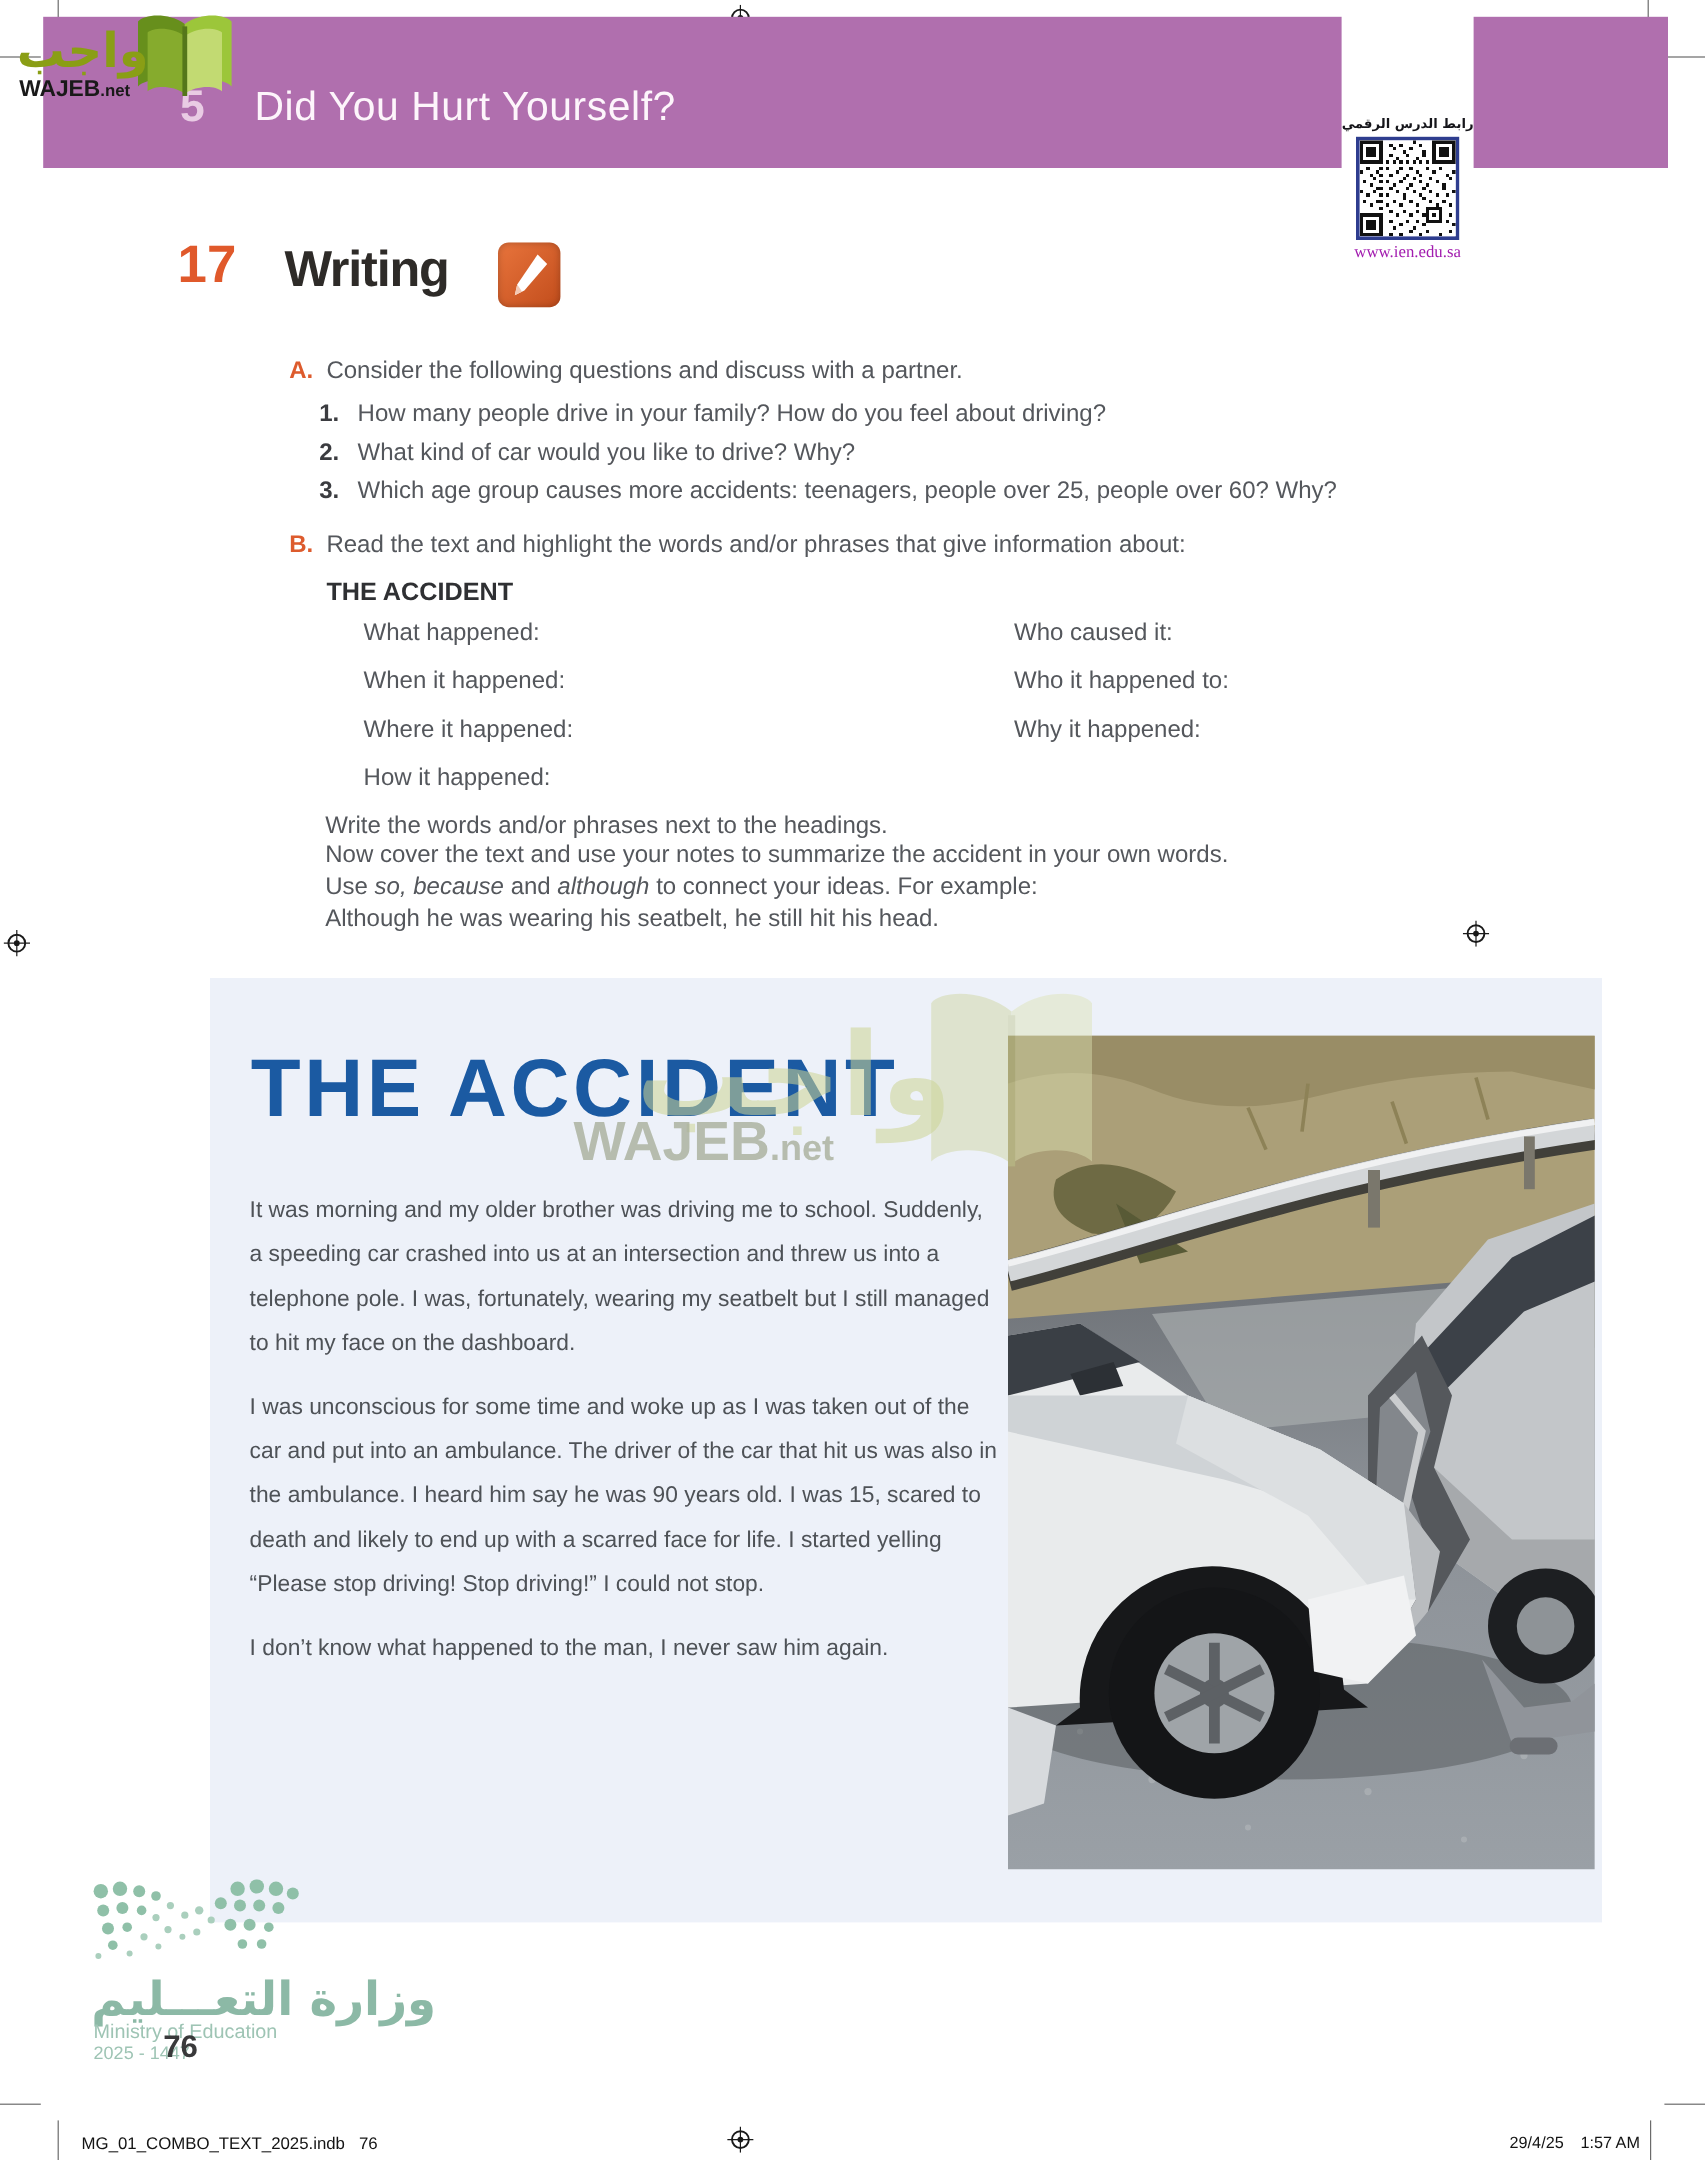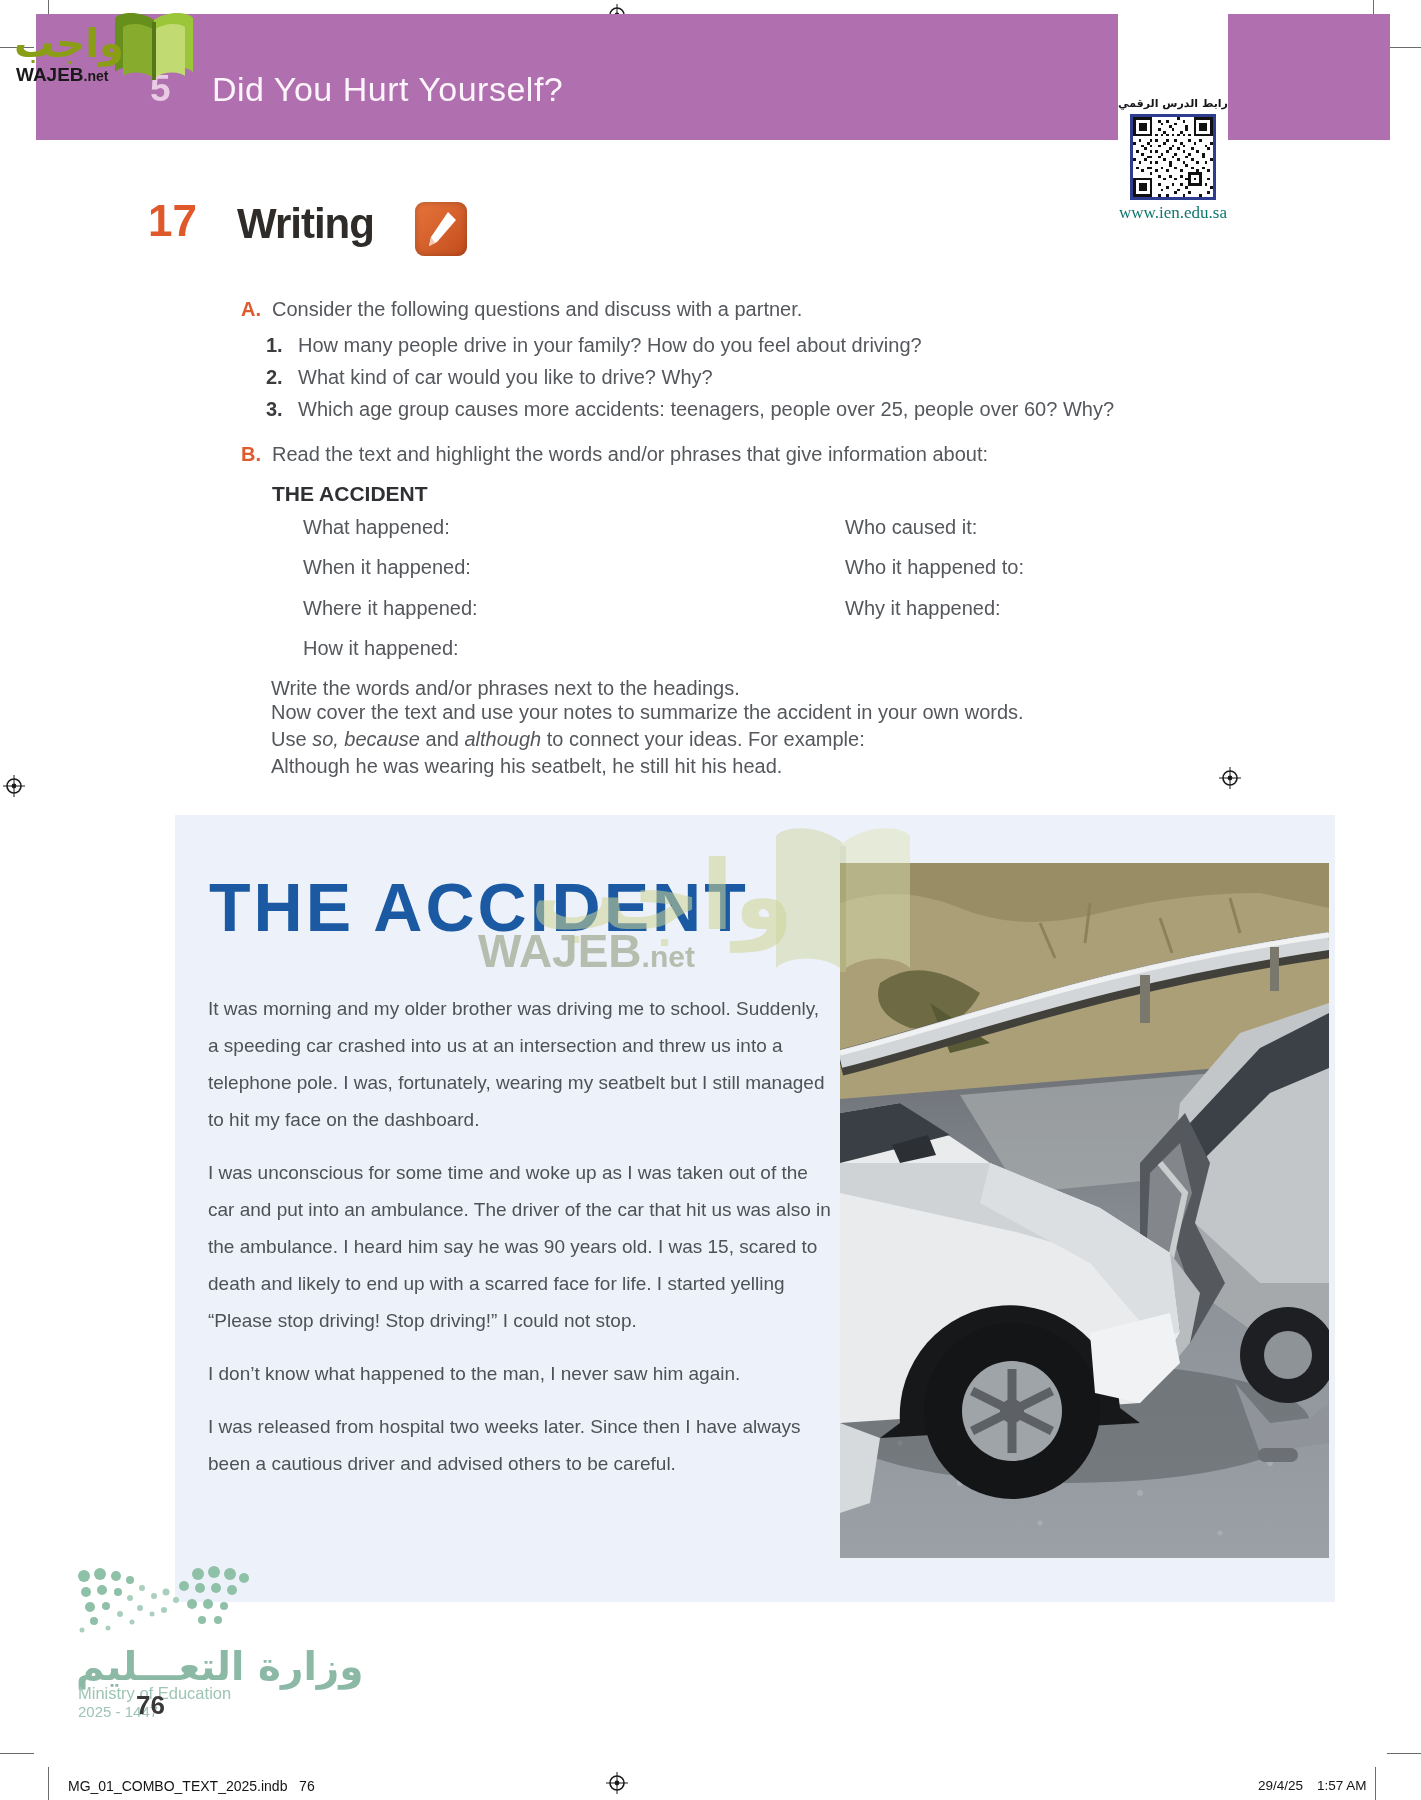--- a/index.html
+++ b/index.html
@@ -23,21 +23,21 @@
   .wajeb-ar{position:absolute;left:8px;top:14px;font-size:40px;font-weight:bold;color:#8a9e15;}
   .wajeb-latin{position:absolute;left:10px;top:58px;font-size:19px;font-weight:bold;color:#191919;}
   .wajeb-latin .tld{font-size:14px;}
   .wajeb-book{position:absolute;left:104px;top:4px;}
 
   
   .qr-card{position:absolute;left:1118px;top:13px;width:110px;height:212px;background:#fff;z-index:4;
            display:flex;flex-direction:column;align-items:center;}
   .qr-caption{margin-top:84px;font-size:11px;font-weight:bold;color:#15151a;}
   .qr-frame{margin-top:4px;border:3px solid #2e3d8f;background:#fff;line-height:0;}
-  .qr-url{margin-top:3px;font-size:17px;color:#0f766e;font-family:"Liberation Serif",serif;}
+  .qr-url{margin-top:3px;font-size:14px;color:#a21caf;font-family:"Liberation Serif",serif;}
 
   
   .sec-num{position:absolute;left:148px;top:196px;font-size:44px;font-weight:bold;color:#e0592b;}
   .sec-title{position:absolute;left:237px;top:200px;font-size:42px;font-weight:800;color:#2e2b28;letter-spacing:-1px;}
   .pencil-badge{position:absolute;left:415px;top:202px;width:52px;height:54px;border-radius:9px;
                 background:linear-gradient(135deg,#e8743c,#c24d1c);box-shadow:inset 0 0 6px rgba(0,0,0,.25);}
 
   
   .lab{position:absolute;font-size:20px;font-weight:bold;color:#dd5b2d;}
   .txt{position:absolute;font-size:20px;color:#54575c;}
@@ -310,21 +310,20 @@
   <path d="M75 25 C50 5 15 8 8 18 L8 150 C20 138 55 136 75 152 Z" fill="#ccd49b"></path>
   <path d="M75 25 C100 5 135 8 142 18 L142 150 C130 138 95 136 75 152 Z" fill="#dde3b3"></path>
   <rect x="72" y="28" width="6" height="126" fill="#bfc78c"></rect>
 </svg>
 <div class="wm-latin"><span>WAJEB</span><span class="tld">.net</span></div>
 
 <div class="story">
   <p>It was morning and my older brother was driving me to school. Suddenly, a speeding car crashed into us at an intersection and threw us into a telephone pole. I was, fortunately, wearing my seatbelt but I still managed to hit my face on the dashboard.</p>
   <p>I was unconscious for some time and woke up as I was taken out of the car and put into an ambulance. The driver of the car that hit us was also in the ambulance. I heard him say he was 90 years old. I was 15, scared to death and likely to end up with a scarred face for life. I started yelling “Please stop driving! Stop driving!” I could not stop.</p>
   <p>I don’t know what happened to the man, I never saw him again.</p>
-  <p>I was released from hospital two weeks later. Since then I have always been a cautious driver and advised others to be careful.</p>
 </div>
 
 <svg class="photo" viewBox="0 0 489 695" preserveAspectRatio="none">
   <defs>
     <linearGradient id="road" x1="0" y1="0" x2="0" y2="1">
       <stop offset="0" stop-color="#6e7277"></stop>
         <stop offset="0.4" stop-color="#8c9197"></stop>
         <stop offset="1" stop-color="#9aa0a6"></stop>
     </linearGradient>
   </defs>

